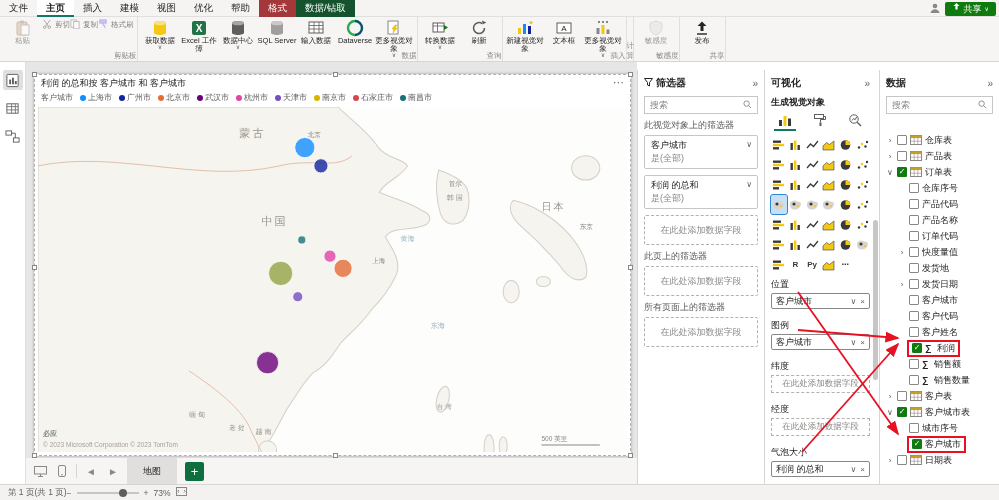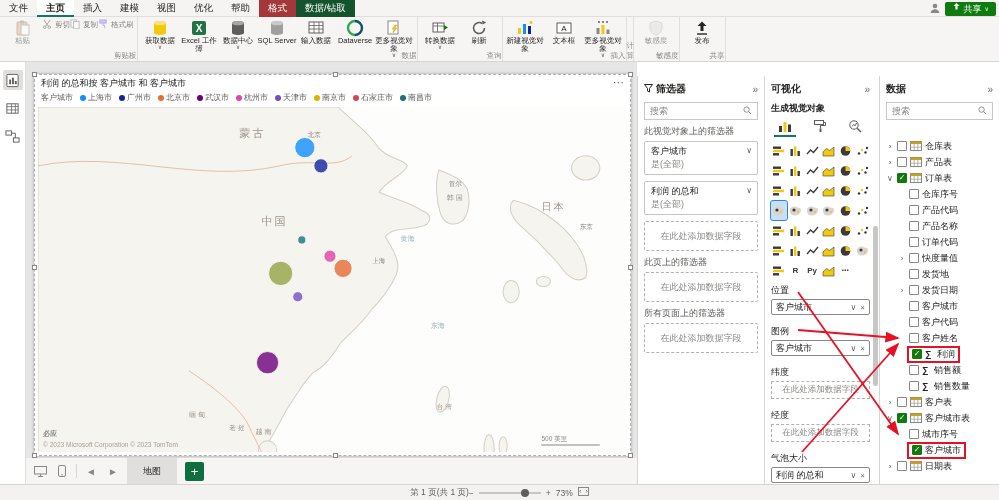--- a/index.html
+++ b/index.html
@@ -35,21 +35,21 @@
 #visual{position:absolute;left:0;top:0;right:0;bottom:0;border:1px dashed #b3b0ad;padding:2px 6px}
 #visual-title{font-size:9px;color:#252423;white-space:nowrap;overflow:hidden}
 #legend{display:flex;gap:7px;align-items:center;font-size:8px;color:#605e5c;margin-top:2px;white-space:nowrap;overflow:hidden}
 .lg-item{display:flex;align-items:center;gap:2px}
 .lg-dot{width:6px;height:6px;border-radius:50%;display:inline-block}
 #mapwrap{position:absolute;left:3px;top:32px;right:3px;bottom:3px}
 #map{width:100%;height:100%;display:block}
 #more-opts{position:absolute;right:5px;top:1px;font-size:11px;color:#605e5c;letter-spacing:1px}
 .hdl{position:absolute;width:5px;height:5px;background:#fff;border:1px solid #8a8886;z-index:3}
 
-.pane{position:absolute;top:76px;height:422px;background:#fff;border-left:1px solid #d8d6d4;padding:6px;font-size:9px;overflow:hidden}
+.pane{position:absolute;top:70px;height:422px;background:#fff;border-left:1px solid #d8d6d4;padding:6px;font-size:9px;overflow:hidden}
 #filters{left:637px;width:127px}
 #viz{left:764px;width:115px;padding-right:9px}
 #datap{left:879px;width:120px}
 .pane-h{display:flex;justify-content:space-between;align-items:center;font-size:10px;font-weight:700;color:#252423;margin-bottom:6px;height:14px}
 .pane-h .lft{display:flex;align-items:center;gap:3px}
 .collapse{color:#605e5c;font-weight:400;font-size:10px}
 .search{display:flex;align-items:center;justify-content:space-between;border:1px solid #c8c6c4;height:18px;padding:0 5px;color:#8a8886;margin-bottom:6px}
 
 .fsec-title{color:#605e5c;margin:6px 0 4px;line-height:11px}
 .fcard{border:1px solid #c8c6c4;border-radius:2px;padding:4px 6px;margin-bottom:6px;position:relative;background:#fff}
@@ -83,21 +83,21 @@
 .sigma{width:9px;flex:none;font-weight:700;font-size:9px;color:#252423}
 .tblic{display:flex;align-items:center}
 .tlabel{overflow:hidden}
 .hlwrap{display:flex;align-items:center;gap:3px;border:2px solid #e81123;padding:0 3px;margin-left:-2px}
 
 #pagebar{position:absolute;left:26px;top:458px;width:611px;height:26px;background:#f6f5f4;display:flex;align-items:center;gap:6px;padding:0 6px;z-index:4}
 .pb-ic{width:16px;height:16px;display:flex;align-items:center;justify-content:center;color:#8a8886}
 .pb-sep{width:1px;height:14px;background:#d8d6d4}
 #page-tab{background:#e1dfdd;height:26px;line-height:26px;padding:0 16px;font-size:9px;color:#252423}
 #add-page{width:19px;height:19px;background:#0e6f3e;color:#fff;display:flex;align-items:center;justify-content:center;font-size:13px;border-radius:2px;margin-left:2px}
-#statusbar{position:absolute;left:0;top:484px;width:999px;height:16px;background:#f3f2f1;border-top:1px solid #d8d6d4;font-size:8.5px;color:#605e5c;display:flex;align-items:center;justify-content:center;padding:0 8px;z-index:6}
+#statusbar{position:absolute;left:0;top:484px;width:999px;height:16px;background:#f3f2f1;border-top:1px solid #d8d6d4;font-size:8.5px;color:#605e5c;display:flex;align-items:center;justify-content:flex-start;padding:0 8px;z-index:6}
 #zoomctl{display:flex;align-items:center;gap:5px}
 #ztrack{width:62px;height:2px;background:#c8c6c4;position:relative}
 #zthumb{position:absolute;left:42px;top:-3px;width:8px;height:8px;border-radius:50%;background:#605e5c}
 
 #arrows{position:absolute;left:0;top:0;width:999px;height:500px;pointer-events:none;z-index:60}
 </style>
 </head>
 <body>
 
 <div id="tabbar"><div class="tab">文件</div><div class="tab active">主页</div><div class="tab">插入</div><div class="tab">建模</div><div class="tab">视图</div><div class="tab">优化</div><div class="tab">帮助</div><div class="tab ctx-red">格式</div><div class="tab ctx-dark">数据/钻取</div></div>

